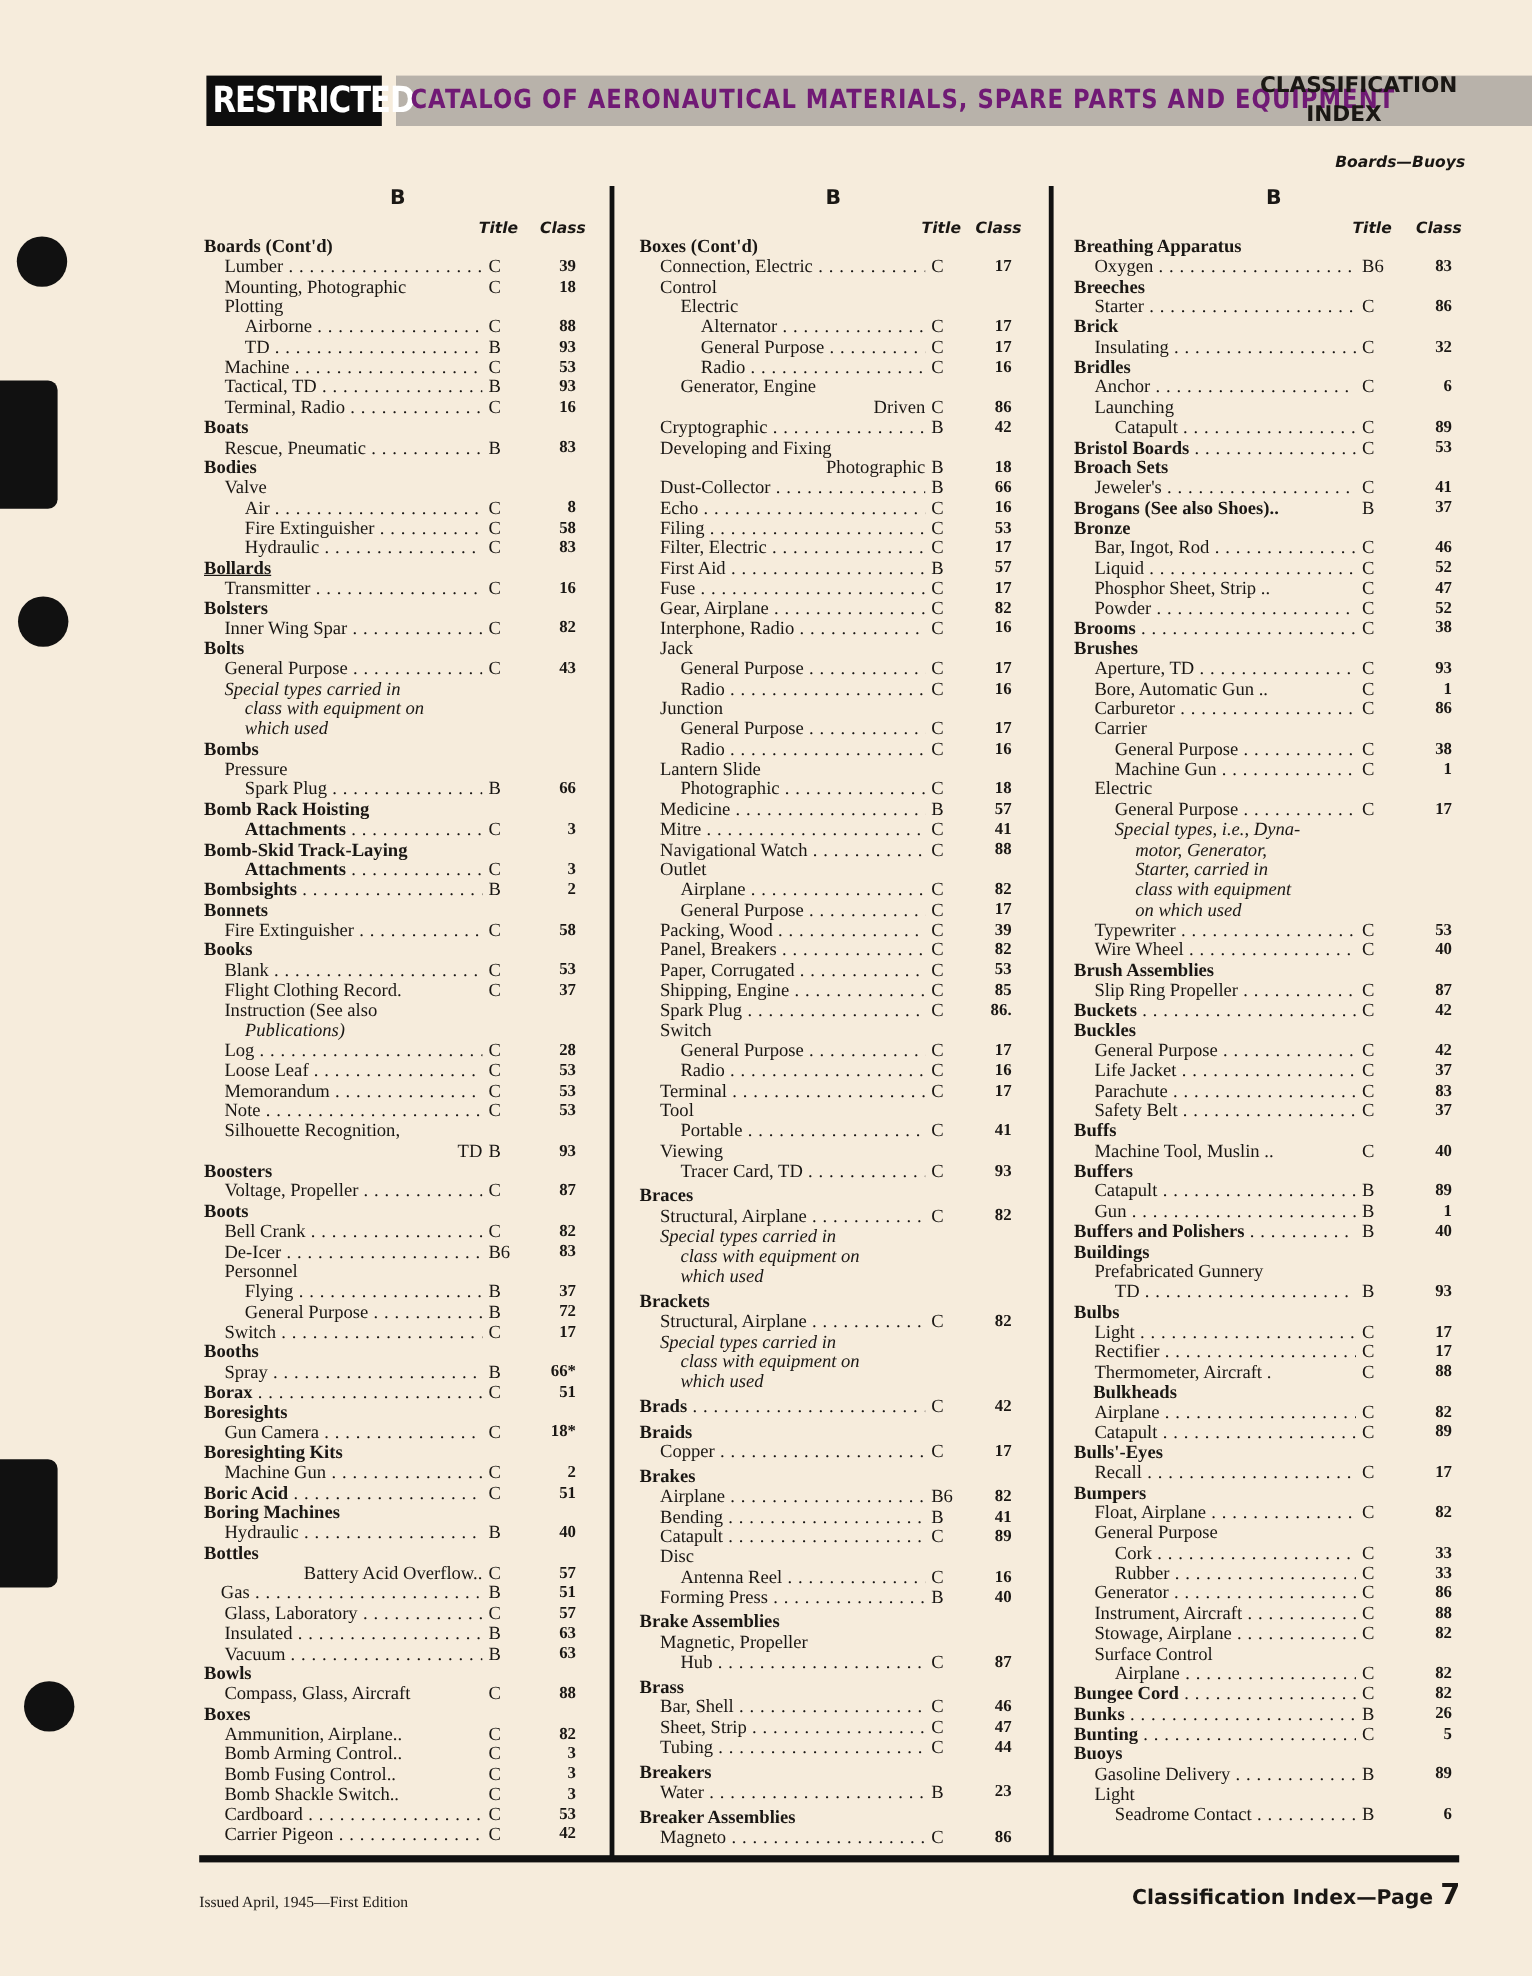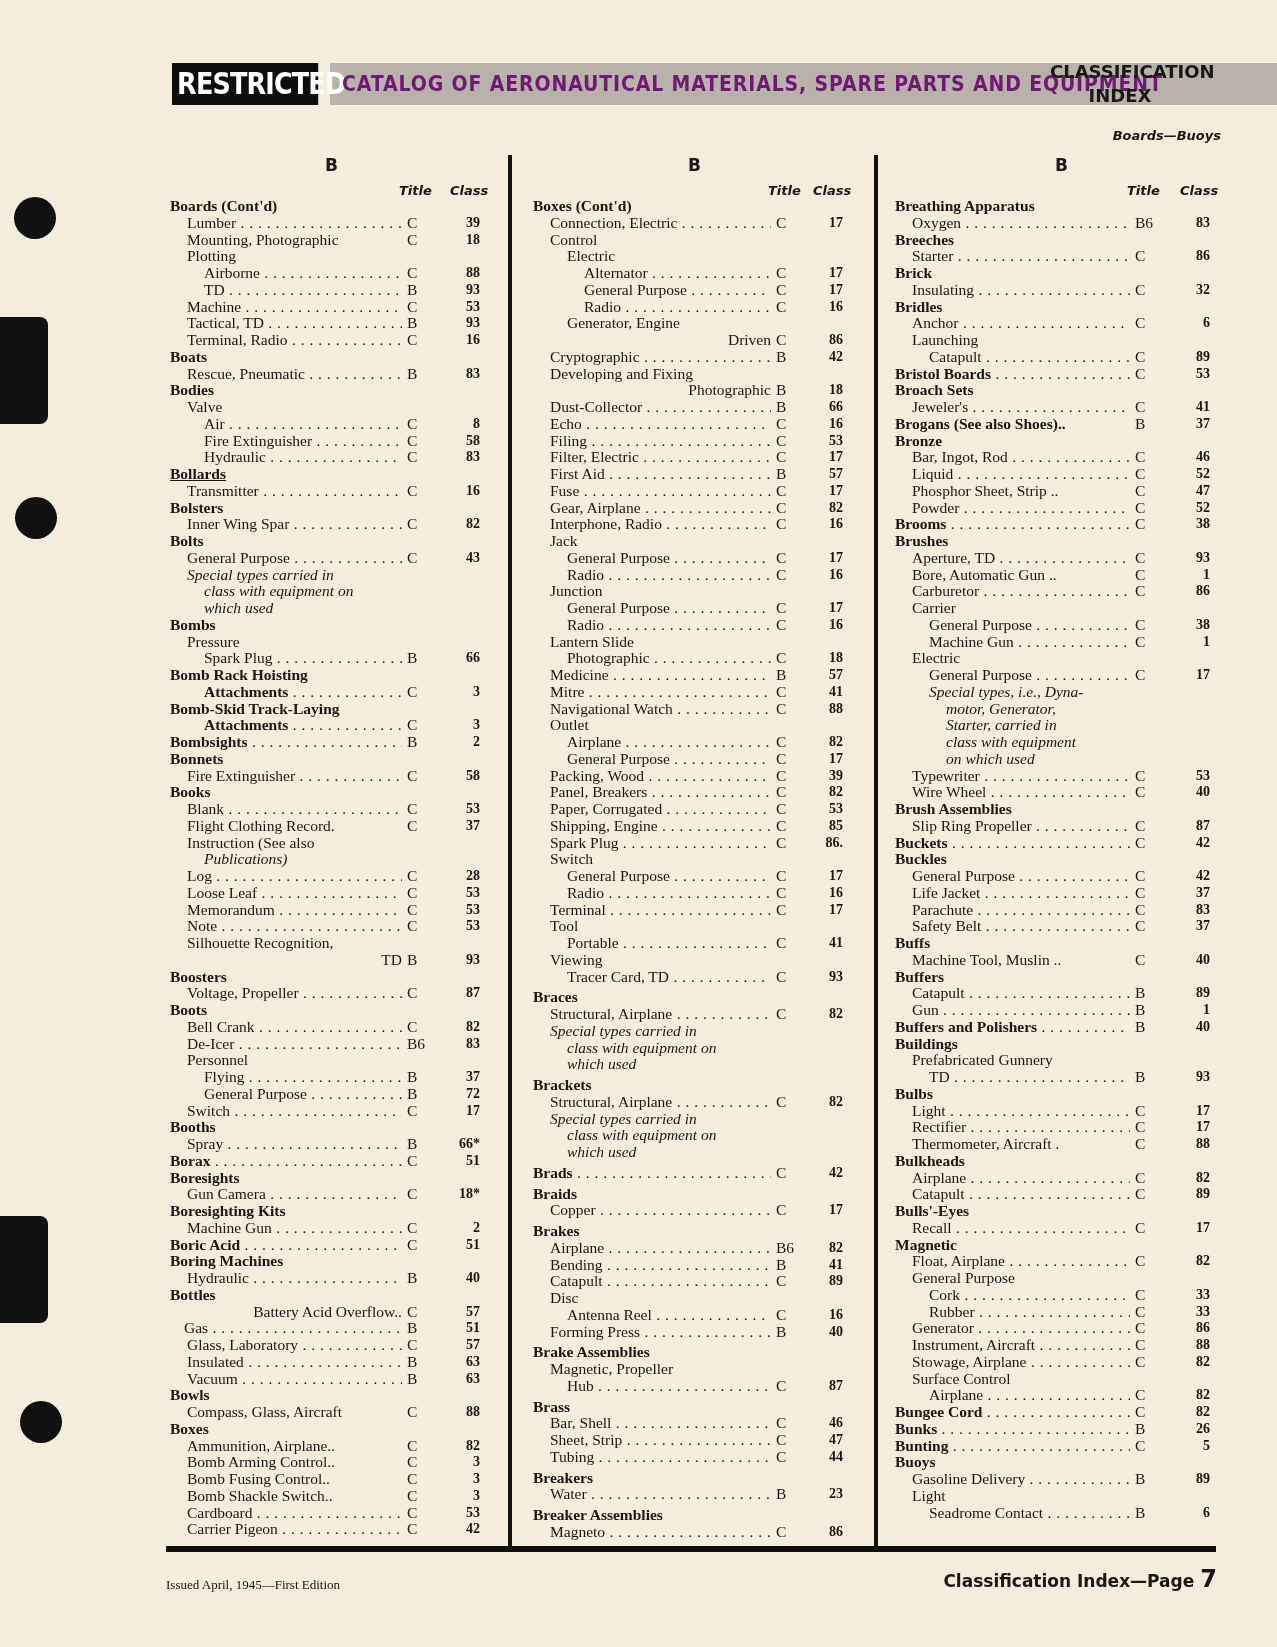--- a/index.html
+++ b/index.html
@@ -1015,42 +1015,42 @@
         <span class="lbl dots" style="left: 17px; width: 218px;">Rectifier</span>
         <span class="ttl" style="left: 240px;">C</span>
         <span class="cls" style="left: 285px; width: 30px;">17</span>
       </div>
       <div class="row">
         <span class="lbl" style="left: 17px; width: 218px;">Thermometer, Aircraft .</span>
         <span class="ttl" style="left: 240px;">C</span>
         <span class="cls" style="left: 285px; width: 30px;">88</span>
       </div>
       <div class="row bold">
-        <span class="lbl" style="left: 0px; width: 235px;">Bulkheads</span>
+        <span class="lbl" style="left: 16px; width: 235px;">Bulkheads</span>
       </div>
       <div class="row">
         <span class="lbl dots" style="left: 17px; width: 218px;">Airplane</span>
         <span class="ttl" style="left: 240px;">C</span>
         <span class="cls" style="left: 285px; width: 30px;">82</span>
       </div>
       <div class="row">
         <span class="lbl dots" style="left: 17px; width: 218px;">Catapult</span>
         <span class="ttl" style="left: 240px;">C</span>
         <span class="cls" style="left: 285px; width: 30px;">89</span>
       </div>
       <div class="row bold">
         <span class="lbl" style="left: 0px; width: 235px;">Bulls'-Eyes</span>
       </div>
       <div class="row">
         <span class="lbl dots" style="left: 17px; width: 218px;">Recall</span>
         <span class="ttl" style="left: 240px;">C</span>
         <span class="cls" style="left: 285px; width: 30px;">17</span>
       </div>
       <div class="row bold">
-        <span class="lbl" style="left: 0px; width: 235px;">Magnetic</span>
+        <span class="lbl" style="left: 0px; width: 235px;">Bumpers</span>
       </div>
       <div class="row">
         <span class="lbl dots" style="left: 17px; width: 218px;">Float, Airplane</span>
         <span class="ttl" style="left: 240px;">C</span>
         <span class="cls" style="left: 285px; width: 30px;">82</span>
       </div>
       <div class="row">
         <span class="lbl" style="left: 17px; width: 218px;">General Purpose</span>
       </div>
       <div class="row">

